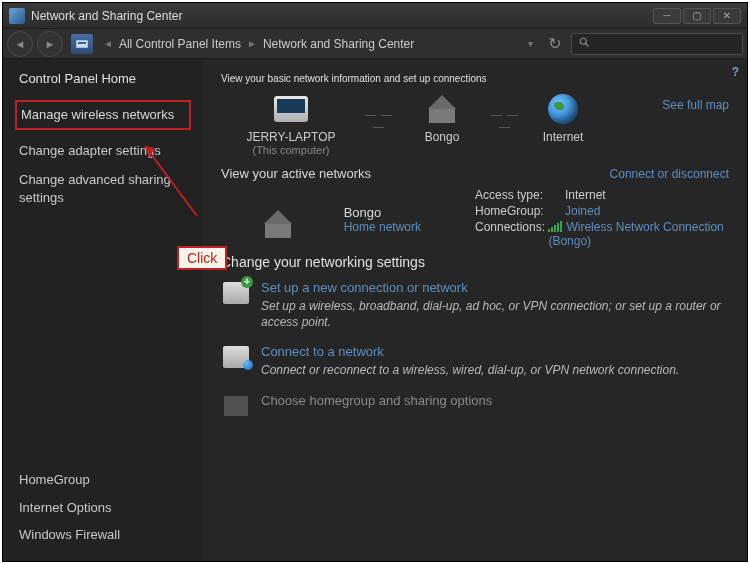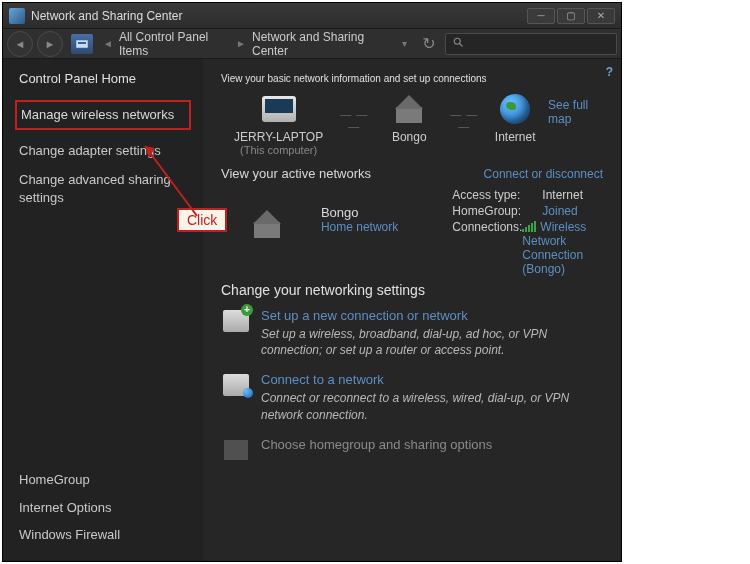--- a/index.html
+++ b/index.html
@@ -1,17 +1,17 @@
 <!DOCTYPE html>
 <html><head>
   <meta charset="utf-8">
   <style>
     * { margin: 0; padding: 0; box-sizing: border-box; font-family: "Segoe UI", Tahoma, sans-serif; }
     body { background: #fff; width: 750px; height: 564px; overflow: hidden; }
-    .window { width: 620px; height: 560px; margin: 2px; background: #fde047; border: 1px solid #000; position: relative; }
+    .window { width: 746px; height: 560px; margin: 2px; background: #fde047; border: 1px solid #000; position: relative; }
     .titlebar { height: 26px; background: linear-gradient(#3a3a3a,#2c2c2c); display: flex; align-items: center; padding: 0 6px; border-bottom: 1px solid #1a1a1a; }
     .titlebar-icon { width:16px; height:16px; background: linear-gradient(135deg,#6aa5d8,#2d5a8b); border-radius:2px; margin-right:6px; }
     .title-text { color:#ddd; font-size:12px; flex:1; }
     .win-controls { display:flex; gap:2px; }
     .win-btn { width:28px; height:16px; background:#3a3a3a; border:1px solid #555; border-radius:2px; display:flex; align-items:center; justify-content:center; color:#aaa; font-size:10px; }
     .navbar { height: 30px; background:#2f2f2f; display:flex; align-items:center; padding:0 4px; gap:4px; border-bottom:1px solid #1a1a1a; }
     .nav-btn { width:26px; height:26px; border:1px solid #4a4a4a; border-radius:13px; background:#333; display:flex; align-items:center; justify-content:center; color:#888; font-size:11px; }
     .addr-icon { width:22px; height:20px; background:linear-gradient(#4a6fa5,#2d4a72); border-radius:2px; margin-left:4px; display:flex; align-items:center; justify-content:center; }
     .breadcrumbs { flex:1; display:flex; align-items:center; gap:6px; color:#ccc; font-size:12px; padding:0 6px; }
     .bc-sep { color:#777; font-size:10px; }
@@ -63,21 +63,21 @@
     .sig-bars span:nth-child(1){height:3px} .sig-bars span:nth-child(2){height:5px} .sig-bars span:nth-child(3){height:7px} .sig-bars span:nth-child(4){height:9px} .sig-bars span:nth-child(5){height:11px}
     .settings-section { margin-top:5px; }
     .settings-title { color:#e0e0e0; font-size:14px; margin-bottom:10px; }
     .setting-item { display:flex; gap:10px; margin-bottom:14px; }
     .si-icon { width:30px; height:26px; flex-shrink:0; display:flex; align-items:center; justify-content:center; }
     .si-text { flex:1; }
     .si-title { color:#5b8fc4; font-size:13px; cursor:pointer; margin-bottom:3px; }
     .si-title.muted { color:#8a8a8a; }
     .si-desc { color:#b8b8b8; font-size:12px; line-height:1.35;font-style:italic; }
     .click-callout { position:absolute; top:205px; left:174px; z-index:10; }
-    .click-box { border:2px solid #c02020; background:#f8f4ea; color:#c02020; font-size:14px; padding:2px 8px; font-weight:normal; }
+    .click-box { border:2px solid #c02020; background:#f8f4ea; color:#c02020; font-size:14px; padding:2px 8px; font-weight:normal;margin-top:38px; }
     .click-arrow { position:absolute; top:-70px; left:-40px; width:70px; height:85px; pointer-events:none; }
     svg.arrow-svg { overflow:visible; }
     svg.arrow-svg line { stroke:#c02020; stroke-width:2; }
     svg.arrow-svg polygon { fill:#c02020; }
     .setup-icn { width:26px; height:22px; background:linear-gradient(#ddd,#aaa); border-radius:2px; position:relative; }
     .setup-icn::after { content:'+'; position:absolute; top:-6px; right:-4px; background:#3a9a3a; color:#fff; width:12px; height:12px; border-radius:50%; font-size:10px; line-height:12px; text-align:center; font-weight:bold; }
     .conn-icn { width:26px; height:22px; background:linear-gradient(#ddd,#aaa); border-radius:2px; position:relative; }
     .conn-icn::after { content:''; position:absolute; bottom:-2px; right:-4px; width:10px; height:10px; border-radius:50%; background:radial-gradient(circle at 30% 30%, #6abfff, #1560b0); }
     .home-icn { width:24px; height:20px; background:#7a7a7a; position:relative; opacity:0.5; }
   </style>

